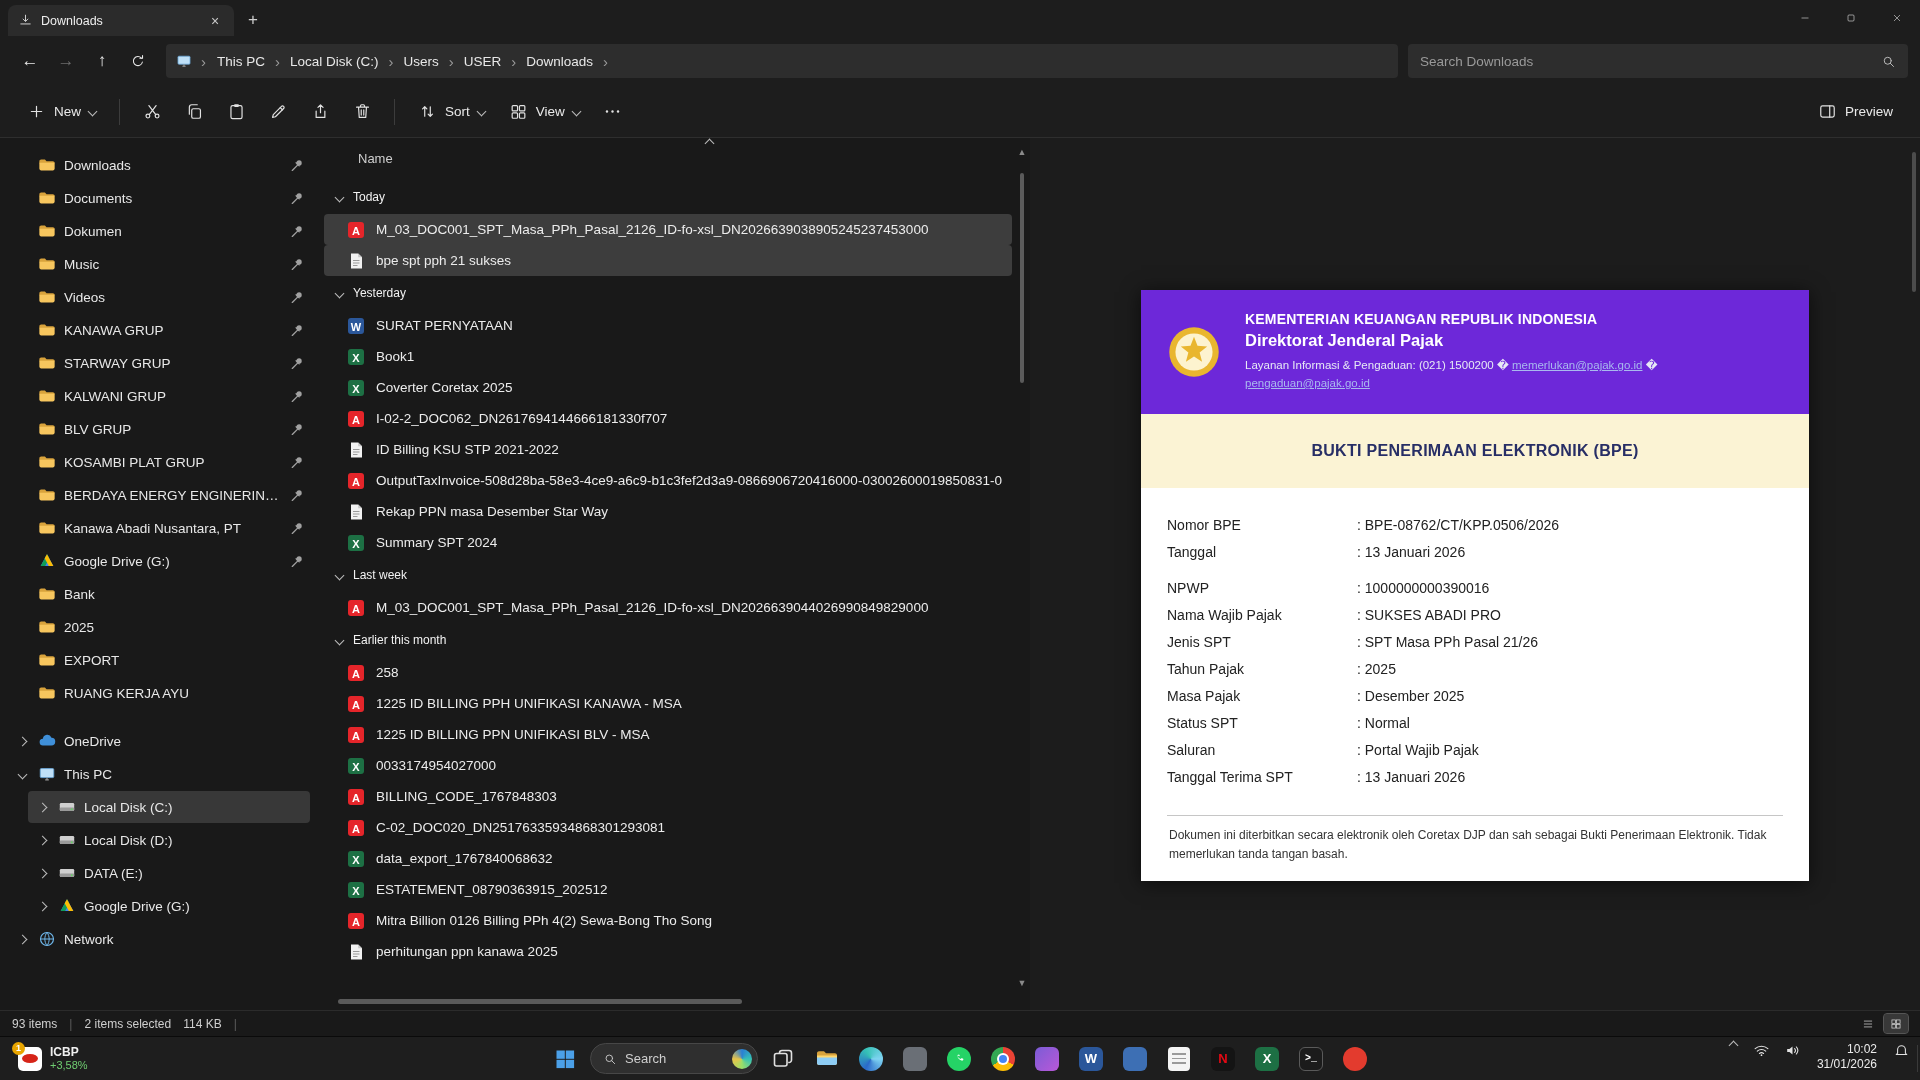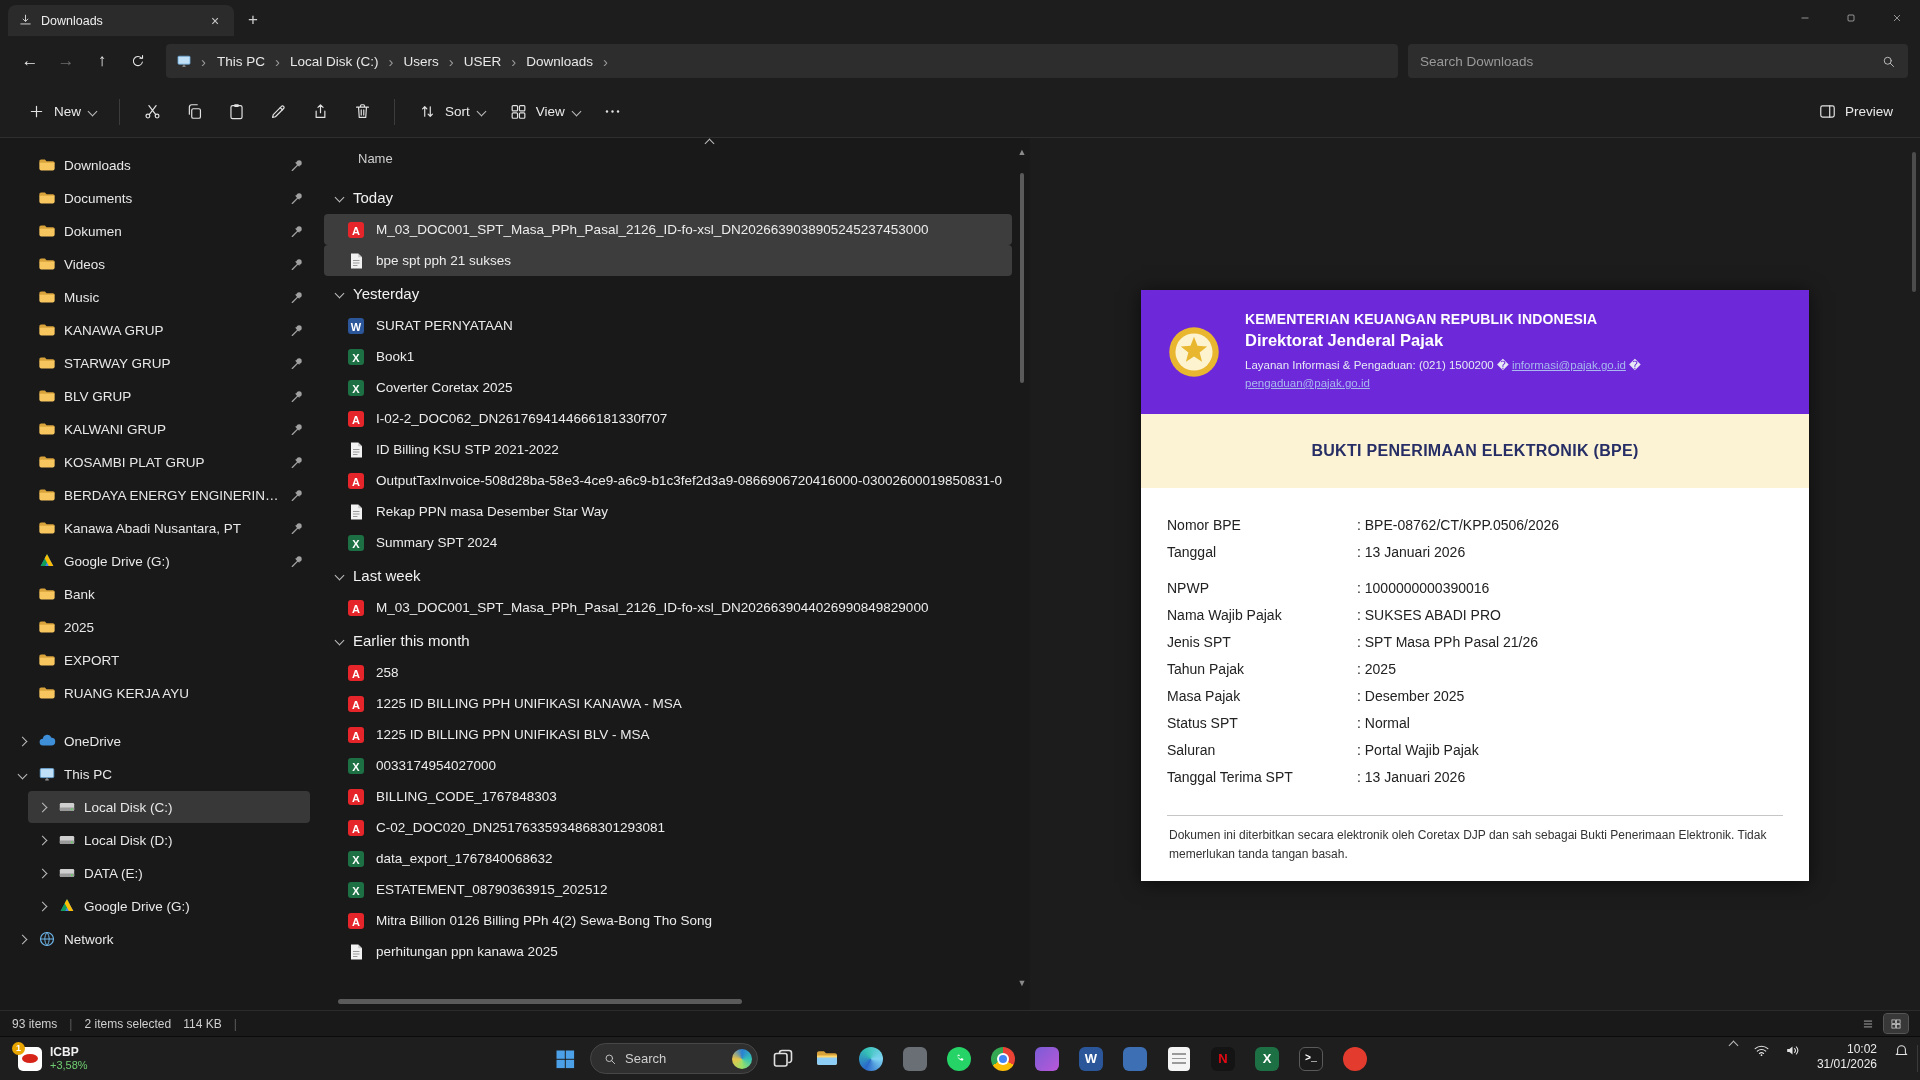--- a/index.html
+++ b/index.html
@@ -52,21 +52,21 @@
   .sbrow .ic{width:18px;height:18px;flex:0 0 18px}
   .sb-label{overflow:hidden;text-overflow:ellipsis}
   .pin{margin-left:auto;width:14px;height:14px;flex:0 0 14px;opacity:.85}
   .sb-sep{height:14px}
   .indent1{margin-left:28px}
 
   #filelist{width:712px;flex:0 0 712px;position:relative;padding-top:8px}
   #colcaret{position:absolute;top:2px;left:388px}
   #colhead{height:26px;display:flex;align-items:center;padding-left:40px;color:#cfcfcf;font-size:13px;border-bottom:1px solid transparent}
   #rows{position:absolute;top:42px;bottom:16px;left:6px;right:18px;overflow:hidden}
-  .group-head{display:flex;align-items:center;gap:10px;height:34px;padding-left:12px;font-size:15px;color:#f2f2f2}
+  .group-head{display:flex;align-items:center;gap:10px;height:34px;padding-left:12px;font-size:12px;color:#f2f2f2}
   .frow{display:flex;align-items:center;gap:10px;height:31px;padding:0 10px 0 22px;border-radius:4px;font-size:13.5px;color:#ececec;white-space:nowrap;overflow:hidden}
   .frow.selected{background:#3d3d3d}
   .frow .ic{width:20px;height:20px;flex:0 0 20px}
   .fname{overflow:hidden;text-overflow:clip}
   .vscroll{position:absolute;right:2px;top:10px;bottom:22px;width:12px;display:flex;flex-direction:column;align-items:center}
   .vthumb{width:4px;background:#5a5a5a;border-radius:2px;height:210px;margin-top:16px}
   .hscroll{position:absolute;left:20px;bottom:6px;height:5px;width:404px;background:#5a5a5a;border-radius:3px}
   .sc-arrow{color:#8a8a8a;font-size:9px;line-height:1}
   .vscroll .sc-bottom{margin-top:auto}
 
@@ -455,44 +455,44 @@
             <use href="#s-pin"></use>
           </svg>
         </div>
         <div class="sbrow">
           <span class="chvbox">
             <span class="chv none"></span>
           </span>
           <svg class="ic">
             <use href="#s-folder"></use>
           </svg>
+          <span class="sb-label">Music</span>
+          <svg class="pin">
+            <use href="#s-pin"></use>
+          </svg>
+        </div>
+        <div class="sbrow">
+          <span class="chvbox">
+            <span class="chv none"></span>
+          </span>
+          <svg class="ic">
+            <use href="#s-folder"></use>
+          </svg>
           <span class="sb-label">Videos</span>
           <svg class="pin">
             <use href="#s-pin"></use>
           </svg>
         </div>
         <div class="sbrow">
           <span class="chvbox">
             <span class="chv none"></span>
           </span>
           <svg class="ic">
             <use href="#s-folder"></use>
           </svg>
-          <span class="sb-label">Music</span>
-          <svg class="pin">
-            <use href="#s-pin"></use>
-          </svg>
-        </div>
-        <div class="sbrow">
-          <span class="chvbox">
-            <span class="chv none"></span>
-          </span>
-          <svg class="ic">
-            <use href="#s-folder"></use>
-          </svg>
           <span class="sb-label">KANAWA GRUP</span>
           <svg class="pin">
             <use href="#s-pin"></use>
           </svg>
         </div>
         <div class="sbrow">
           <span class="chvbox">
             <span class="chv none"></span>
           </span>
           <svg class="ic">
@@ -503,33 +503,33 @@
             <use href="#s-pin"></use>
           </svg>
         </div>
         <div class="sbrow">
           <span class="chvbox">
             <span class="chv none"></span>
           </span>
           <svg class="ic">
             <use href="#s-folder"></use>
           </svg>
+          <span class="sb-label">KALWANI GRUP</span>
+          <svg class="pin">
+            <use href="#s-pin"></use>
+          </svg>
+        </div>
+        <div class="sbrow">
+          <span class="chvbox">
+            <span class="chv none"></span>
+          </span>
+          <svg class="ic">
+            <use href="#s-folder"></use>
+          </svg>
           <span class="sb-label">BLV GRUP</span>
-          <svg class="pin">
-            <use href="#s-pin"></use>
-          </svg>
-        </div>
-        <div class="sbrow">
-          <span class="chvbox">
-            <span class="chv none"></span>
-          </span>
-          <svg class="ic">
-            <use href="#s-folder"></use>
-          </svg>
-          <span class="sb-label">KALWANI GRUP</span>
           <svg class="pin">
             <use href="#s-pin"></use>
           </svg>
         </div>
         <div class="sbrow">
           <span class="chvbox">
             <span class="chv none"></span>
           </span>
           <svg class="ic">
             <use href="#s-folder"></use>
@@ -852,21 +852,21 @@
     <div id="previewpane">
       <div id="doc">
         <div class="doc-header">
           <svg class="doc-logo">
               <use href="#s-kemenkeu"></use>
             </svg>
           <div>
             <div class="doc-h-title">KEMENTERIAN KEUANGAN REPUBLIK INDONESIA</div>
             <div class="doc-h-sub">Direktorat Jenderal Pajak</div>
             <div class="doc-h-contact">
-              <span>Layanan Informasi &amp; Pengaduan: (021) 1500200 � </span><span class="lnk">informasi@pajak.go.id</span><span> �</span><br>
+              <span>Layanan Informasi &amp; Pengaduan: (021) 1500200 � </span><span class="lnk">memerlukan@pajak.go.id</span><span> �</span><br>
               <span class="lnk">pengaduan@pajak.go.id</span>
             </div>
           </div>
         </div>
         <div class="doc-banner">BUKTI PENERIMAAN ELEKTRONIK (BPE)</div>
         <div class="doc-body" id="doc-fields">
             <div class="doc-row">
               <span class="lbl">Nomor BPE</span>
               <span class="val bold">: BPE-08762/CT/KPP.0506/2026</span>
             </div>

